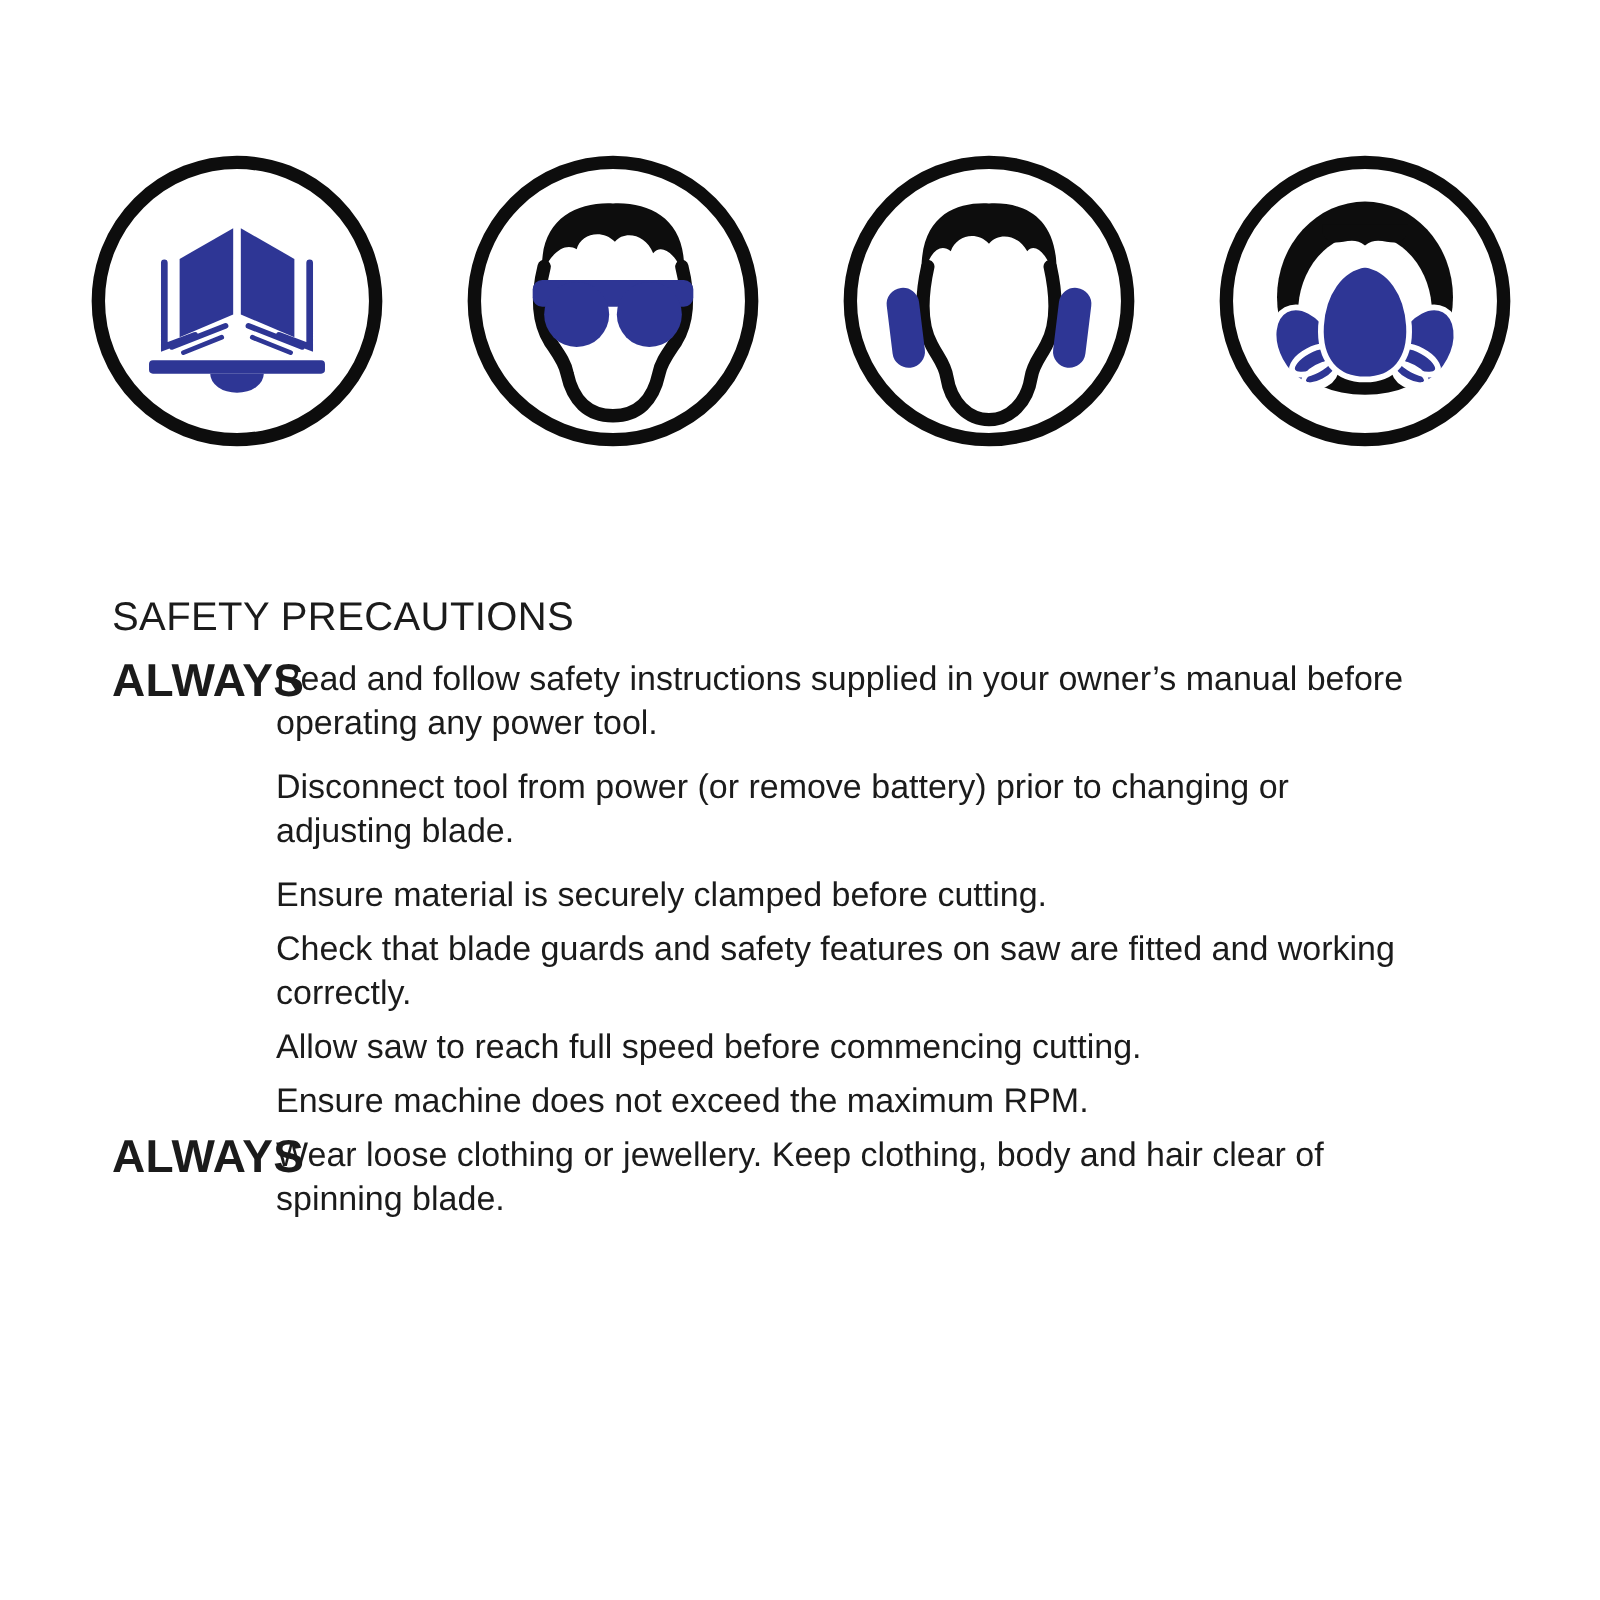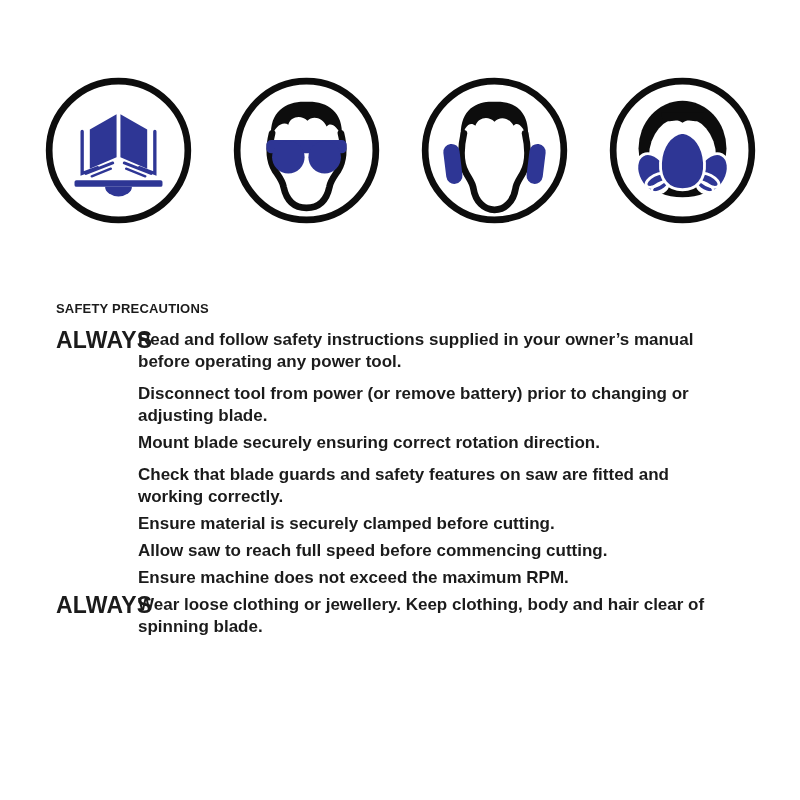--- a/index.html
+++ b/index.html
@@ -33,44 +33,43 @@
   .blk{fill:var(--icon-outline);}
   .blk-stroke{stroke:var(--icon-outline);fill:none;}
   .white-sep{stroke:#ffffff;}
   .ringline{stroke:#ffffff;fill:none;}
 
   .content{
     margin:71px 85px 0 56px;
     width:659px;
   }
   .page-title{
-    font-size:13px;
+    font-size:20px;
     line-height:22px;
-    font-weight:700;
+    font-weight:400;
     letter-spacing:.2px;
     margin-bottom:9px;
   }
   .rule-row{
     display:grid;
     grid-template-columns:74px 1fr;
     column-gap:8px;
     margin-bottom:5px;
   }
   .rule-label{
     font-weight:700;
     font-size:23px;
     line-height:22px;
     letter-spacing:.2px;
     white-space:nowrap;
   }
   .rule-text{
     font-size:17px;
     line-height:22px;
     max-width:585px;
-    font-weight:bold;
   }
 </style>
 </head>
 <body>
 
 <div class="page">
 
   <div class="icons-row">
 
     <div class="icon-circle">
@@ -142,32 +141,28 @@
     </div>
     <div class="rule-row">
       <span class="rule-label"></span>
     </div>
     <div class="rule-row">
       <span class="rule-label"></span>
       <p class="rule-text">Disconnect tool from power (or remove battery) prior to changing or adjusting blade.</p>
     </div>
     <div class="rule-row">
       <span class="rule-label"></span>
-      <p class="rule-text">Mount blade securely ensuring correct rotation direction.</p>
     </div>
     <div class="rule-row">
       <span class="rule-label"></span>
+      <p class="rule-text">Ensure material is securely clamped before cutting.</p>
     </div>
     <div class="rule-row">
       <span class="rule-label"></span>
       <p class="rule-text">Check that blade guards and safety features on saw are fitted and working correctly.</p>
-    </div>
-    <div class="rule-row">
-      <span class="rule-label"></span>
-      <p class="rule-text">Ensure material is securely clamped before cutting.</p>
     </div>
     <div class="rule-row">
       <span class="rule-label"></span>
       <p class="rule-text">Allow saw to reach full speed before commencing cutting.</p>
     </div>
     <div class="rule-row">
       <span class="rule-label"></span>
       <p class="rule-text">Ensure machine does not exceed the maximum RPM.</p>
     </div>
 

